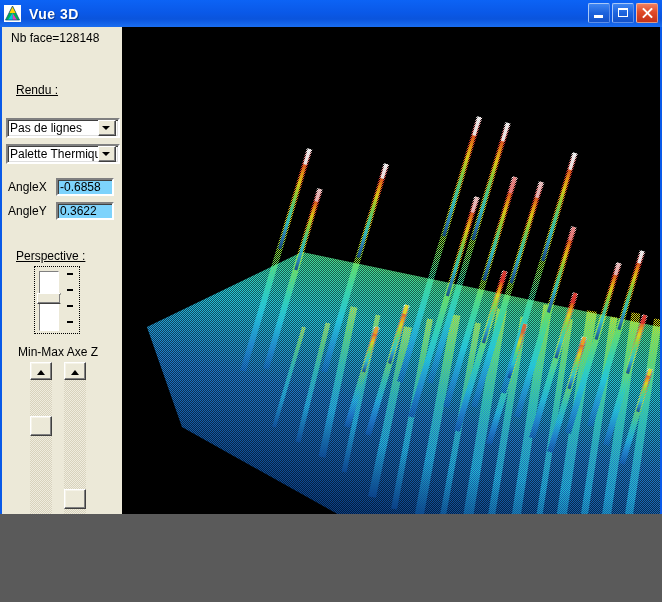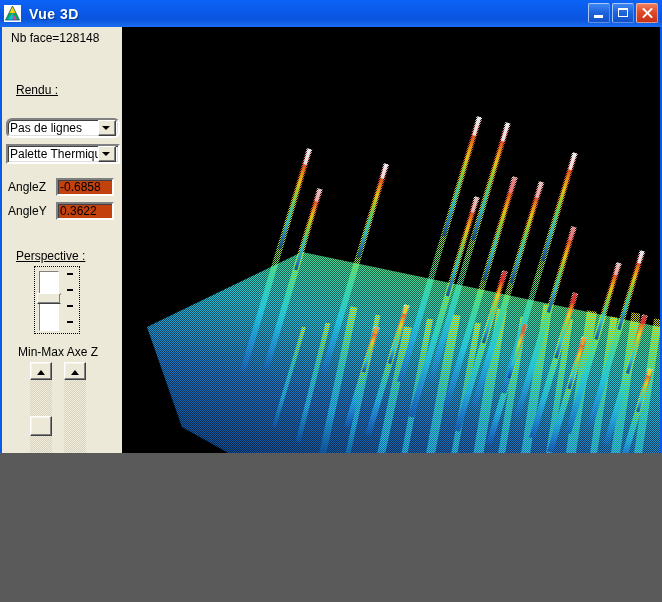--- a/index.html
+++ b/index.html
@@ -6,21 +6,21 @@
     margin: 0;
     padding: 0;
     background: #5a5a5a;
   }
   body {
     font-family: "Liberation Sans", sans-serif;
   }
   #window {
     position: relative;
     width: 662px;
-    height: 453px;
+    height: 514px;
     box-sizing: border-box;
     background: #0a5ae8;
     overflow: hidden;
   }
   
   #titlebar {
     position: absolute;
     left: 0; top: 0;
     width: 662px;
     height: 27px;
@@ -167,21 +167,21 @@
   }
   .arrow-down {
     position: absolute;
     left: 3px; top: 5px;
     width: 0; height: 0;
     border-left: 4px solid transparent;
     border-right: 4px solid transparent;
     border-top: 4px solid #000000;
   }
   #combo1 { top: 65px; }
-  #combo2 { top: 91px; border-radius: 6px; }
+  #combo2 { top: 91px; }
   #combo3 { top: 117px; }
 
   
   .angle-row {
     position: absolute;
     left: 6px;
     width: 112px;
     height: 20px;
     display: flex;
     align-items: center;
@@ -191,21 +191,21 @@
   #angle-z { top: 198px; }
   .angle-label {
     width: 48px;
     font-size: 12px;
     color: #000000;
   }
   .angle-field {
     width: 58px;
     height: 18px;
     box-sizing: border-box;
-    background: #c2410c;
+    background: #7dd3fc;
     border: 2px solid;
     border-color: #808080 #ffffff #ffffff #808080;
     box-shadow: inset 1px 1px 0 #404040;
     font-size: 12px;
     color: #000000;
     display: flex;
     align-items: center;
     padding-left: 2px;
     overflow: hidden;
   }
@@ -413,21 +413,21 @@
       </div>
 
       <div class="combo" id="combo3">
         <span class="combo-text">Palette Thermique</span>
         <span class="combo-btn">
             <i class="arrow-down"></i>
           </span>
       </div>
 
       <div class="angle-row" id="angle-x">
-        <span class="angle-label">AngleZ</span>
+        <span class="angle-label">AngleX</span>
         <span class="angle-field">-0.6858</span>
       </div>
       <div class="angle-row" id="angle-y">
         <span class="angle-label">AngleY</span>
         <span class="angle-field">0.3622</span>
       </div>
 
       <div class="lbl" id="perspective-label">Perspective :</div>
       <div id="perspective-group">
         <div id="trackbar-channel"></div>

